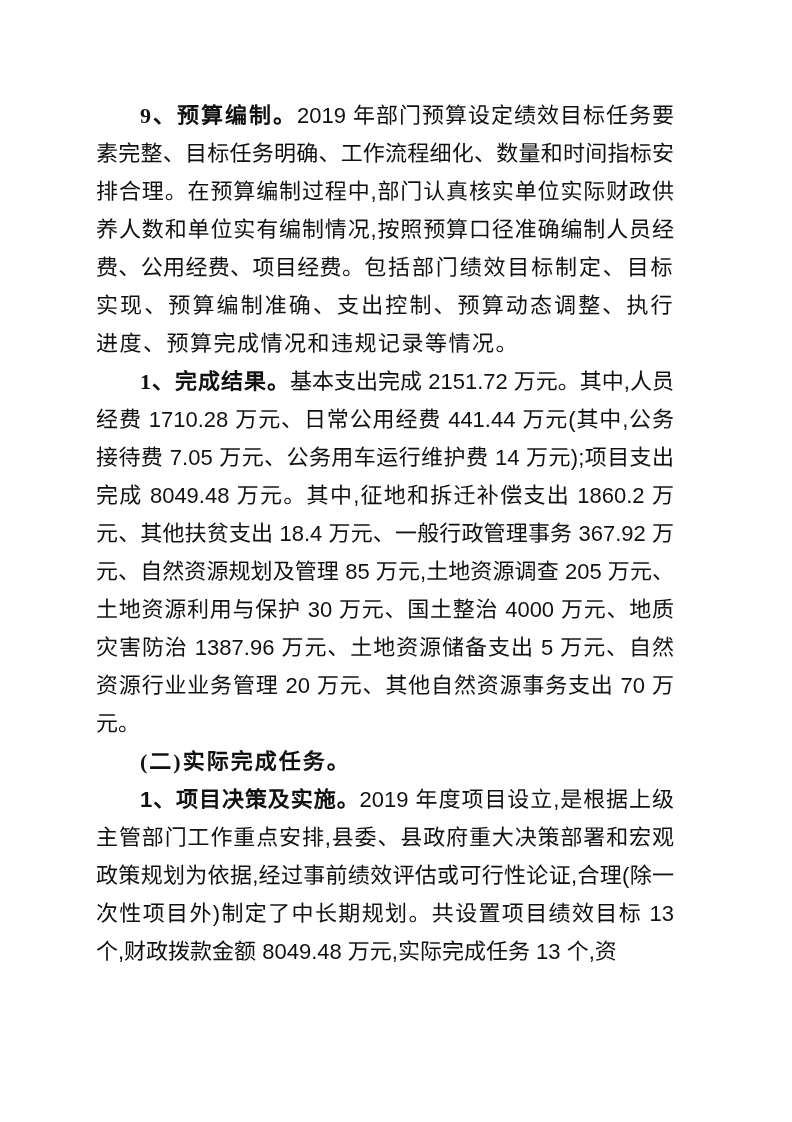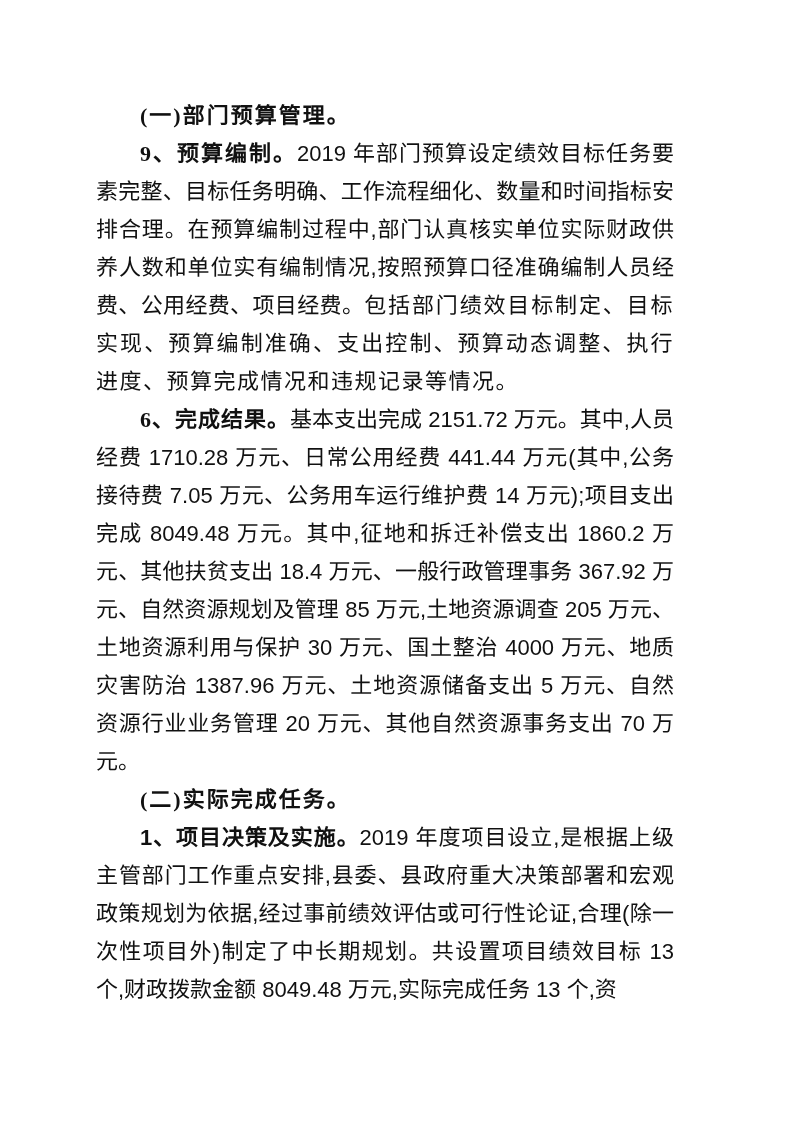--- a/index.html
+++ b/index.html
@@ -67,25 +67,24 @@
     line-height: 16px;
     color: #333344;
   }
 </style>
 </head>
 <body>
 
 <div class="page">
   <div class="content">
 
-    <h3 class="heading">(一)部门预算管理。</h3>
 
     <p class="para"><span class="lead-kai">9、预算编制。</span><span class="body-run">2019 年部门预算设定绩效目标任务要素完整、目标任务明确、工作流程细化、数量和时间指标安排合理。在预算编制过程中,部门认真核实单位实际财政供养人数和单位实有编制情况,按照预算口径准确编制人员经费、公用经费、项目经费。</span><span class="kai-run">包括部门绩效目标制定、目标实现、预算编制准确、支出控制、预算动态调整、执行进度、预算完成情况和违规记录等情况。</span></p>
 
-    <p class="para"><span class="lead-kai">6、完成结果。</span><span class="body-run">基本支出完成 2151.72 万元。其中,人员经费 1710.28 万元、日常公用经费 441.44 万元(其中,公务接待费 7.05 万元、公务用车运行维护费 14 万元);项目支出完成 8049.48 万元。其中,征地和拆迁补偿支出 1860.2 万元、其他扶贫支出 18.4 万元、一般行政管理事务 367.92 万元、自然资源规划及管理 85 万元,土地资源调查 205 万元、土地资源利用与保护 30 万元、国土整治 4000 万元、地质灾害防治 1387.96 万元、土地资源储备支出 5 万元、自然资源行业业务管理 20 万元、其他自然资源事务支出 70 万元。</span></p>
+    <p class="para"><span class="lead-kai">1、完成结果。</span><span class="body-run">基本支出完成 2151.72 万元。其中,人员经费 1710.28 万元、日常公用经费 441.44 万元(其中,公务接待费 7.05 万元、公务用车运行维护费 14 万元);项目支出完成 8049.48 万元。其中,征地和拆迁补偿支出 1860.2 万元、其他扶贫支出 18.4 万元、一般行政管理事务 367.92 万元、自然资源规划及管理 85 万元,土地资源调查 205 万元、土地资源利用与保护 30 万元、国土整治 4000 万元、地质灾害防治 1387.96 万元、土地资源储备支出 5 万元、自然资源行业业务管理 20 万元、其他自然资源事务支出 70 万元。</span></p>
 
     <h3 class="heading">(二)实际完成任务。</h3>
 
     <p class="para"><span class="lead-sans">1、项目决策及实施。</span><span class="body-run">2019 年度项目设立,是根据上级主管部门工作重点安排,县委、县政府重大决策部署和宏观政策规划为依据,经过事前绩效评估或可行性论证,合理(除一次性项目外)制定了中长期规划。共设置项目绩效目标 13 个,财政拨款金额 8049.48 万元,实际完成任务 13 个,资</span></p>
 
   </div>
 
 </div>
 
 </body></html>

